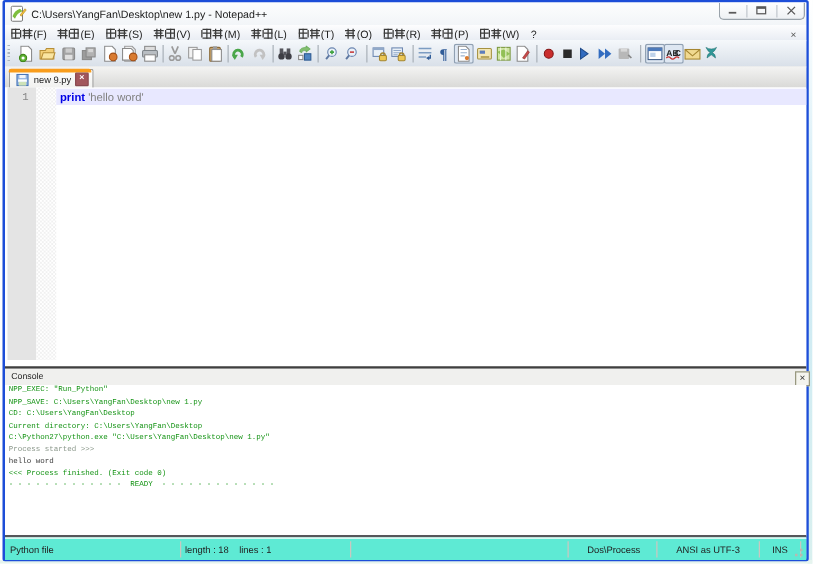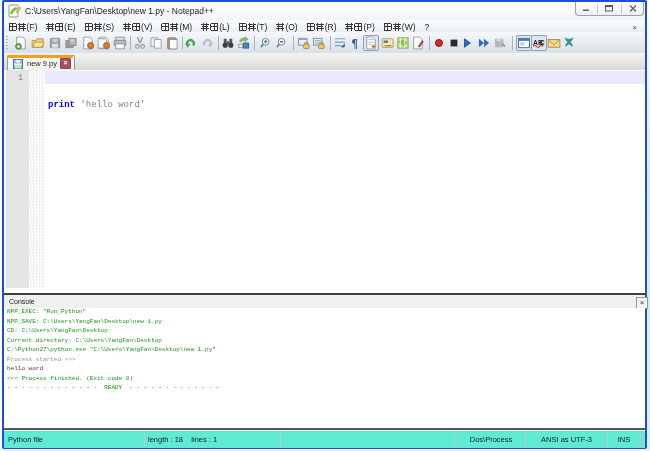--- a/index.html
+++ b/index.html
@@ -61,21 +61,21 @@
   #tabx{left:56px;top:5px;width:9px;height:9px;background:#a2565c;border:1px solid #8a4a50;
         color:#fff;font-size:7px;line-height:8px;text-align:center;font-weight:bold;border-radius:1px;}
   
   #editor{left:0;top:68px;width:100%;height:225px;background:#fff;}
   #lnmargin{left:2px;top:0;width:23px;height:218px;background:#e4e4e4;}
   #foldmargin{left:25px;top:0;width:16px;height:218px;
       background:conic-gradient(#f0f0f0 25%,#fff 0 50%,#f0f0f0 0 75%,#fff 0) 0 0/3px 3px;}
   #curline{left:41px;top:1px;width:600px;height:13px;background:#e8e8ff;}
   #lnum{left:2px;top:3px;width:17px;text-align:right;font-family:"Liberation Mono",monospace;
         font-size:8.5px;color:#888;}
-  #code{left:44px;top:3px;font-family:Liberation Mono, monospace;font-size:9px;color:#808080;white-space:pre;margin-top:27px;}
+  #code{left:44px;top:3px;font-family:Liberation Sans, sans-serif;font-size:9px;color:#808080;white-space:pre;}
   #code b{color:#0000e6;}
   
   #splitline{left:0;top:291px;width:100%;height:2px;background:#3f3f3f;}
   #chead{left:0;top:293px;width:100%;height:13px;background:#f0f0ee;border-bottom:1px solid #d7d7d3;}
   #ctitle{left:5px;top:296px;font-size:7px;color:#222;}
   #cx{left:632px;top:295px;width:10px;height:10px;border:1px solid #98987f;background:#f4f4ee;
       color:#333;font-size:8px;line-height:9px;text-align:center;}
   #cbody{left:0;top:306px;width:100%;height:121px;background:#fff;}
   #cbody pre{margin:0;position:absolute;left:3px;font-family:"Liberation Mono",monospace;
              font-size:6px;line-height:9.5px;white-space:pre;}

